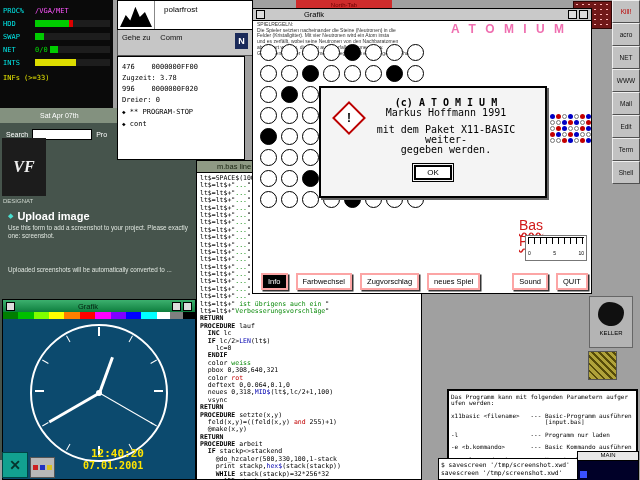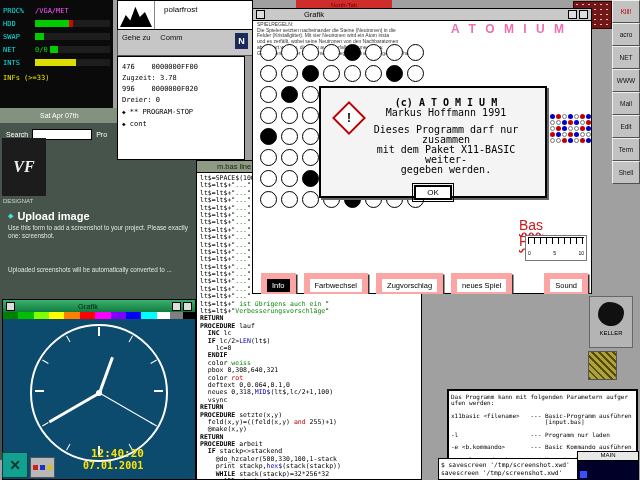--- a/index.html
+++ b/index.html
@@ -110,21 +110,21 @@
     transform:rotate(45deg);display:flex;align-items:center;justify-content:center;background:#fff;}
   .warn span{transform:rotate(-45deg);font-weight:bold;font-size:12px;color:#000;}
   .dlg-line{font-family:"DejaVu Sans Mono",monospace;font-size:10px;line-height:10px;
     text-align:center;margin-left:34px;width:182px;color:#000;}
   .dlg-title{font-weight:bold;}
   #dlg-body{margin-top:7px;}
   #ok-wrap{text-align:center;margin-top:6px;}
   #ok-btn{display:inline-block;border:2px solid #000;outline:1px solid #000;outline-offset:1px;
     background:#fff;font-size:8px;padding:1px 11px;}
   #atomium-buttons{position:absolute;left:8px;top:252px;display:flex;gap:8px;align-items:center;}
-  .a-btn{border:6px solid #fca5a5;background:#fff;font-size:7.5px;padding:2px 5px;
+  .a-btn{border:2px solid #fca5a5;background:#fff;font-size:7.5px;padding:2px 5px;
     box-shadow:1.5px 1.5px 0 #333;white-space:nowrap;}
   .a-btn.dark{background:#000;color:#fff;}
   .a-btn:nth-child(5){margin-left:24px;}
 
   
   #clock-win{left:2px;top:299px;width:194px;height:181px;z-index:6;background:#0b8f70;}
   .clock-titlebar{height:12px;background:linear-gradient(#3cb06e,#0e7e3e);display:flex;
     align-items:center;font-size:7.5px;color:#03210f;padding:0 2px;}
   .clock-titlebar .title{margin-left:62px;}
   .rainbow{height:7px;background:linear-gradient(90deg,#007f00 0 8%,#00c000 8% 16%,#7fff00 16% 24%,
@@ -606,21 +606,20 @@
             <div class="ruler-num">10</div>
           </div>
       </div>
       <div id="atomium-dialog">
         <div class="warn">
             <span>!</span>
           </div>
         <div class="dlg-line dlg-title">(c)  A T O M I U M</div>
         <div class="dlg-line">Markus Hoffmann 1991</div>
         <div id="dlg-body">
-            <div class="dlg-line">Dieses Programm darf nur zusammen</div>
             <div class="dlg-line">mit dem Paket X11-BASIC weiter-</div>
             <div class="dlg-line">gegeben werden.</div>
           </div>
         <div id="ok-wrap">
           <span id="ok-btn">OK</span>
         </div>
       </div>
       <div id="atomium-buttons">
           <div class="a-btn dark">Info</div>
           <div class="a-btn">Farbwechsel</div>

